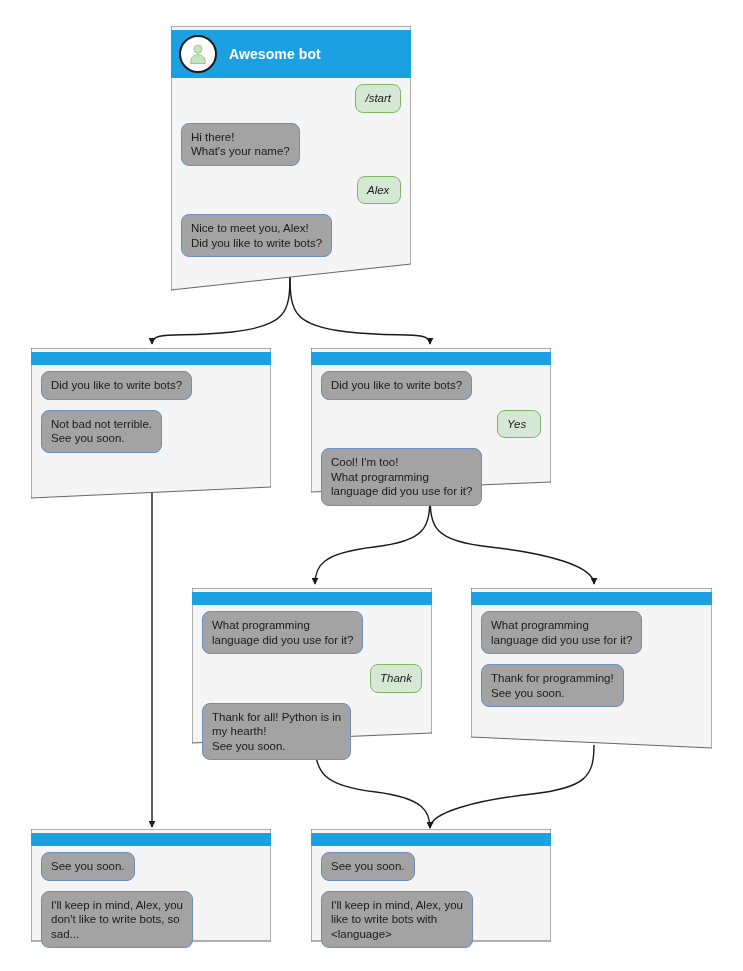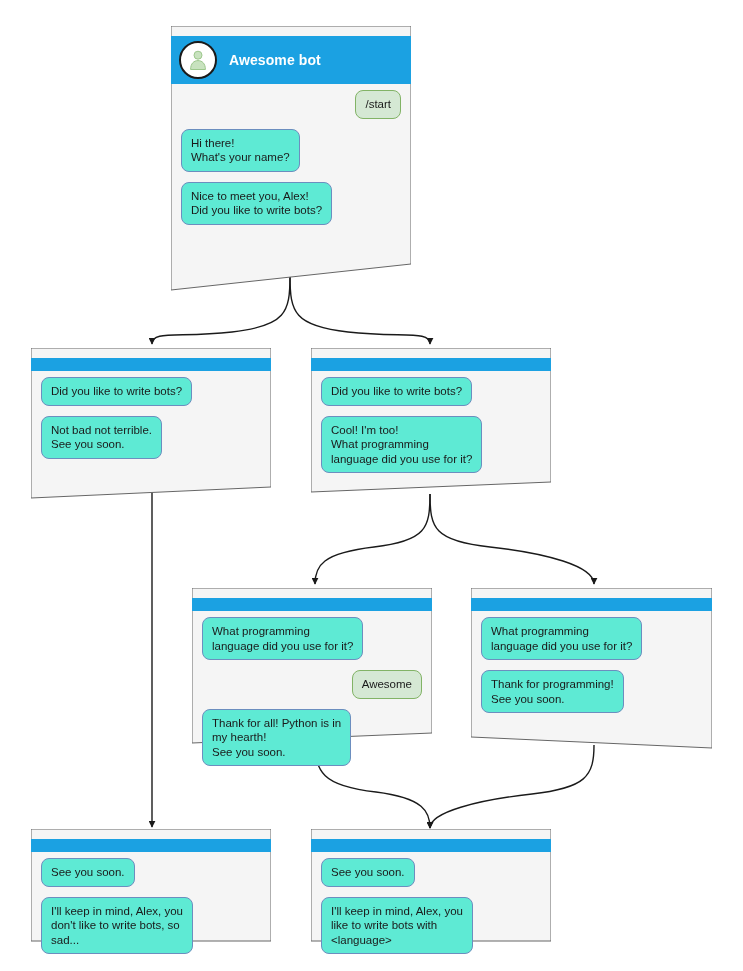--- a/index.html
+++ b/index.html
@@ -27,21 +27,21 @@
     position: absolute;
     z-index: 2;
   }
   .card-shape {
     position: absolute;
     left: 0; top: 0;
     width: 100%; height: 100%;
   }
   .card-inner {
     position: absolute;
-    left: 0; top: 10px;
+    left: 0; top: 4px;
     width: 100%;
   }
   .card-header {
     position: relative;
     background: #1ba1e2;
     width: 100%;
     display: flex;
     align-items: center;
     overflow: hidden;
   }
@@ -84,28 +84,29 @@
   .bubble {
     font-size: 11.5px;
     line-height: 14.5px;
     color: #1a1a1a;
     padding: 6px 9px;
     border-radius: 8px;
     white-space: pre-line;
     max-width: 86%;
   }
   .bubble.bot {
-    background: #5eead4;
+    background: #a3a3a3;
     border: 1px solid #6c8ebf;
   }
   .bubble.user {
     background: #d5e8d4;
     border: 1px solid #82b366;
     text-align: left;
     min-width: 44px;
+    font-style: italic;
   }
 </style>
 </head>
 <body>
 
 <div id="stage">
 
   <svg id="connectors" viewBox="0 0 743 971" width="743" height="971">
     <defs>
       <marker id="arrow" viewBox="0 0 10 10" refX="9" refY="5" markerWidth="5" markerHeight="5" orient="auto-start-reverse">
@@ -143,20 +144,23 @@
         <div class="bot-title">Awesome bot</div>
       </div>
       <div class="chat">
         <div class="msg-row right">
           <div class="bubble user">/start</div>
         </div>
         <div class="msg-row left">
           <div class="bubble bot">Hi there!
 What's your name?</div>
         </div>
+        <div class="msg-row right">
+          <div class="bubble user">Alex</div>
+        </div>
         <div class="msg-row left">
           <div class="bubble bot">Nice to meet you, Alex!
 Did you like to write bots?</div>
         </div>
       </div>
     </div>
   </div>
 
   <div class="card" style="left:31px; top:348px; width:240px; height:151px;">
     <svg class="card-shape" viewBox="0 0 240 151" preserveAspectRatio="none">
@@ -179,20 +183,23 @@
   <div class="card" style="left:311px; top:348px; width:240px; height:145px;">
     <svg class="card-shape" viewBox="0 0 240 145" preserveAspectRatio="none">
       <polygon points="0,0 240,0 240,134 0,144" fill="#f5f5f5" stroke="#666666" stroke-width="1"></polygon>
     </svg>
     <div class="card-inner">
       <div class="card-header bare"></div>
       <div class="chat">
         <div class="msg-row left">
           <div class="bubble bot">Did you like to write bots?</div>
         </div>
+        <div class="msg-row right">
+          <div class="bubble user">Yes</div>
+        </div>
         <div class="msg-row left">
           <div class="bubble bot">Cool! I'm too!
 What programming
 language did you use for it?</div>
         </div>
       </div>
     </div>
   </div>
 
   <div class="card" style="left:192px; top:588px; width:240px; height:156px;">
@@ -200,21 +207,21 @@
       <polygon points="0,0 240,0 240,145 0,155" fill="#f5f5f5" stroke="#666666" stroke-width="1"></polygon>
     </svg>
     <div class="card-inner">
       <div class="card-header bare"></div>
       <div class="chat">
         <div class="msg-row left">
           <div class="bubble bot">What programming
 language did you use for it?</div>
         </div>
         <div class="msg-row right">
-          <div class="bubble user">Awesome</div>
+          <div class="bubble user">Thank</div>
         </div>
         <div class="msg-row left">
           <div class="bubble bot">Thank for all! Python is in
 my hearth!
 See you soon.</div>
         </div>
       </div>
     </div>
   </div>
 

